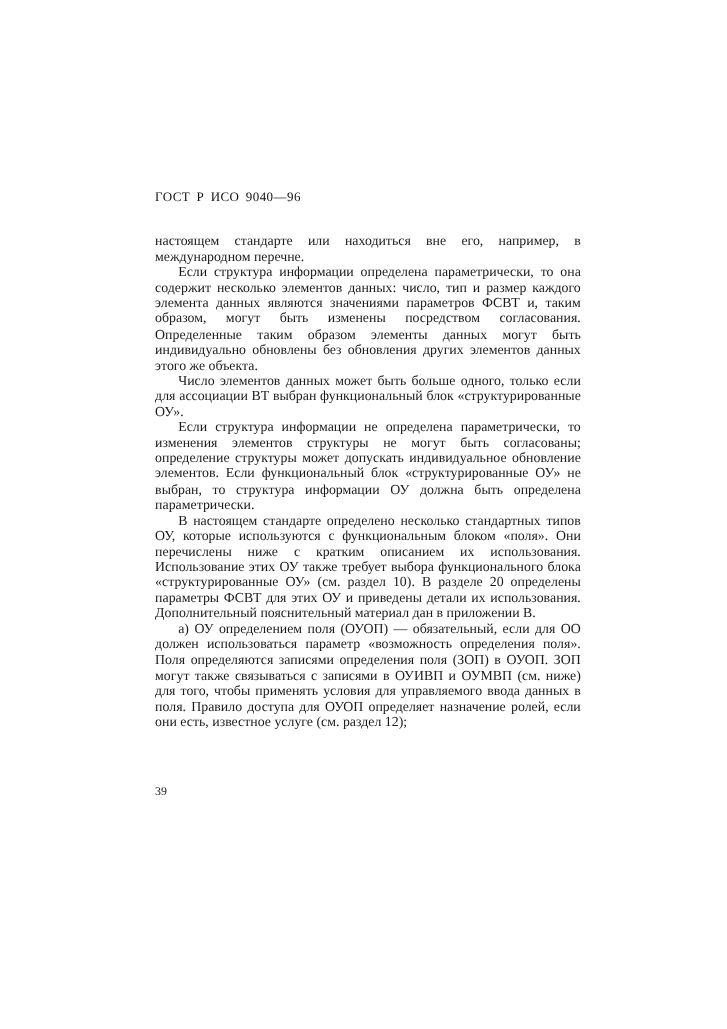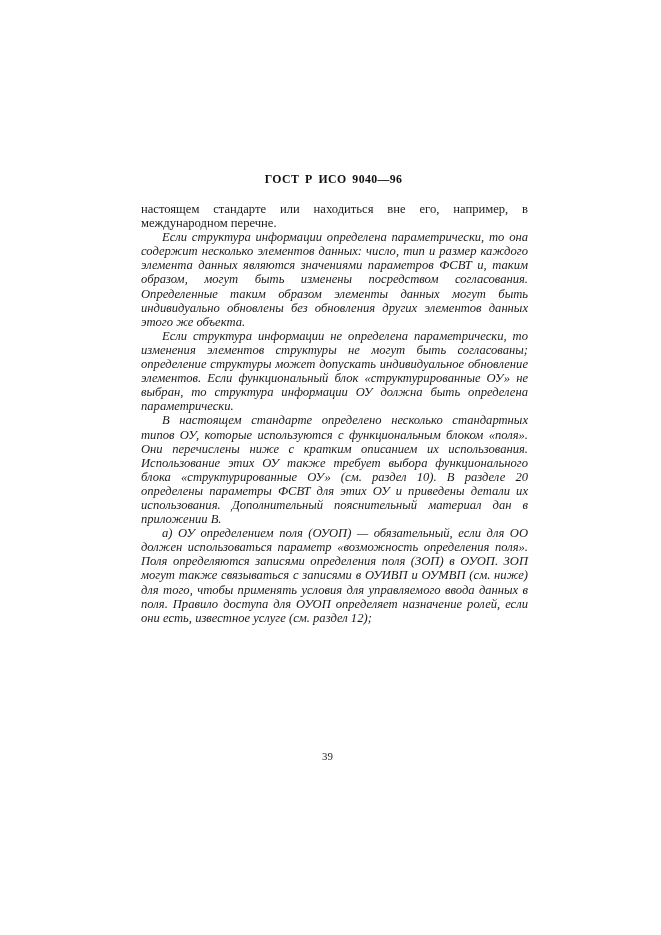--- a/index.html
+++ b/index.html
@@ -15,65 +15,65 @@
     font-family: "Liberation Serif", serif;
     color: #1a1a1a;
   }
   .page {
     position: absolute;
     left: 141px;
     top: 172px;
     width: 387px;
   }
   .running-header {
-    text-align: center;
-    font-weight: bold;
+    text-align: left;
+    font-weight: normal;
     font-size: 11.8px;
     letter-spacing: 0.4px;
     word-spacing: 2.5px;
     color: #111111;
     padding-right: 2px;
   }
   .page-body {
-    margin-top: 15px;
+    margin-top: 25px;
     font-size: 12.6px;
     line-height: 14.1px;
     text-align: justify;
     hyphens: auto;
     -webkit-hyphens: auto;
   }
   .page-body p {
     margin: 0;
     padding: 0;
   }
   .page-body p.indent {
     text-indent: 21px;
-    font-style: italic;
   }
   .page-body p.heading b {
     font-weight: bold;
   }
   .page-number {
     position: absolute;
     left: 0;
-    top: 578px;
+    top: 542px;
     width: 373px;
-    text-align: center;
+    text-align: left;
     font-size: 10.8px;
     color: #222222;
   }
 </style>
 </head>
 <body>
 
 <div class="page">
   <div class="running-header">ГОСТ Р ИСО 9040—96</div>
 
   <div class="page-body">
       <p class="">настоящем стандарте или находиться вне его, например, в международном перечне.</p>
       <p class="indent">Если структура информации определена параметрически, то она содержит несколько элементов данных: число, тип и размер каждого элемента данных являются значениями параметров ФСВТ и, таким образом, могут быть изменены посредством согласования. Определенные таким образом элементы данных могут быть индивидуально обновлены без обновления других элементов данных этого же объекта.</p>
+      <p class="indent">Число элементов данных может быть больше одного, только если для ассоциации ВТ выбран функциональный блок «структурированные ОУ».</p>
       <p class="indent">Если структура информации не определена параметрически, то изменения элементов структуры не могут быть согласованы; определение структуры может допускать индивидуальное обновление элементов. Если функциональный блок «структурированные ОУ» не выбран, то структура информации ОУ должна быть определена параметрически.</p>
       <p class="indent">В настоящем стандарте определено несколько стандартных типов ОУ, которые используются с функциональным блоком «поля». Они перечислены ниже с кратким описанием их использования. Использование этих ОУ также требует выбора функционального блока «структурированные ОУ» (см. раздел 10). В разделе 20 определены параметры ФСВТ для этих ОУ и приведены детали их использования. Дополнительный пояснительный материал дан в приложении В.</p>
       <p class="indent">а) ОУ определением поля (ОУОП) — обязательный, если для ОО должен использоваться параметр «возможность определения поля». Поля определяются записями определения поля (ЗОП) в ОУОП. ЗОП могут также связываться с записями в ОУИВП и ОУМВП (см. ниже) для того, чтобы применять условия для управляемого ввода данных в поля. Правило доступа для ОУОП определяет назначение ролей, если они есть, известное услуге (см. раздел 12);</p>
     </div>
 
   <div class="page-number">39</div>
 </div>
 
 </body></html>

